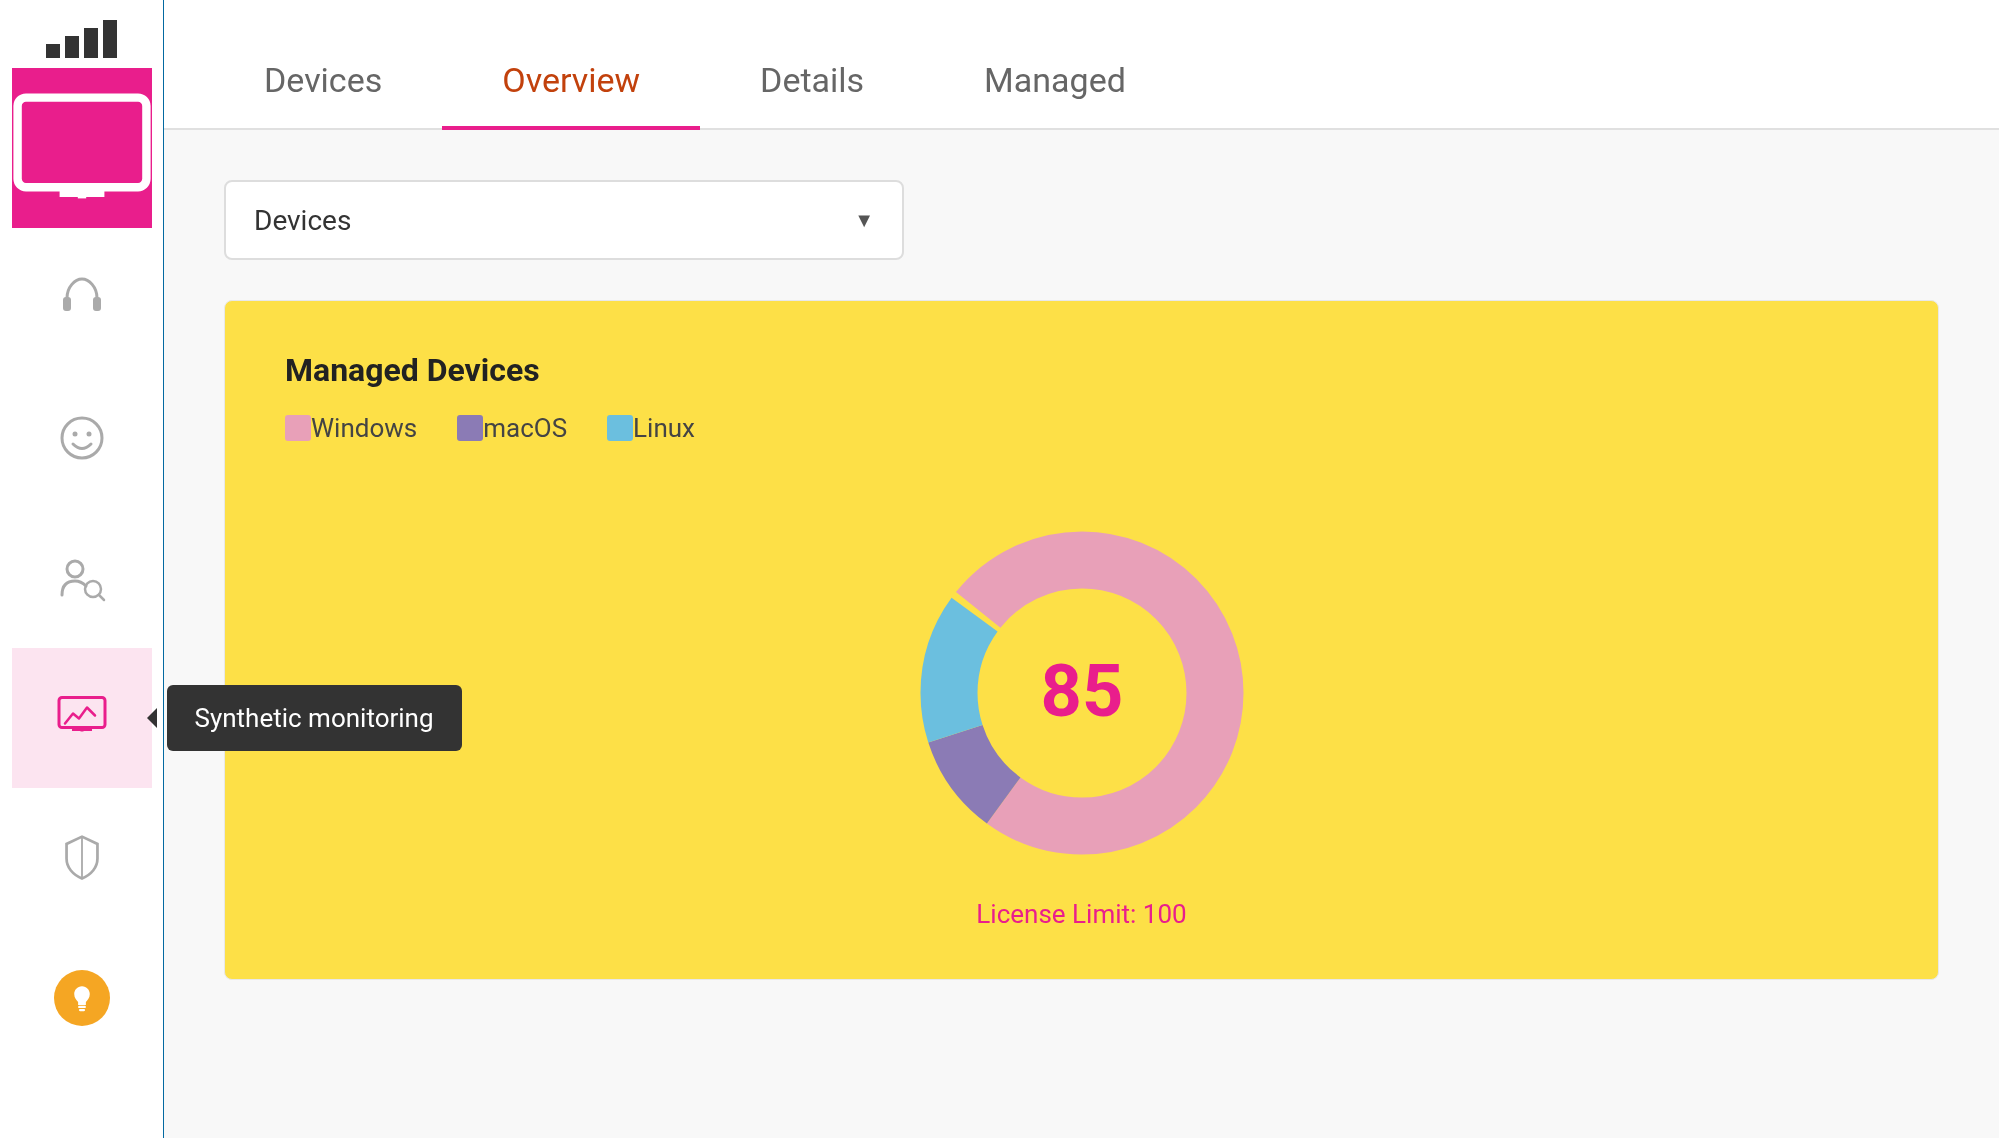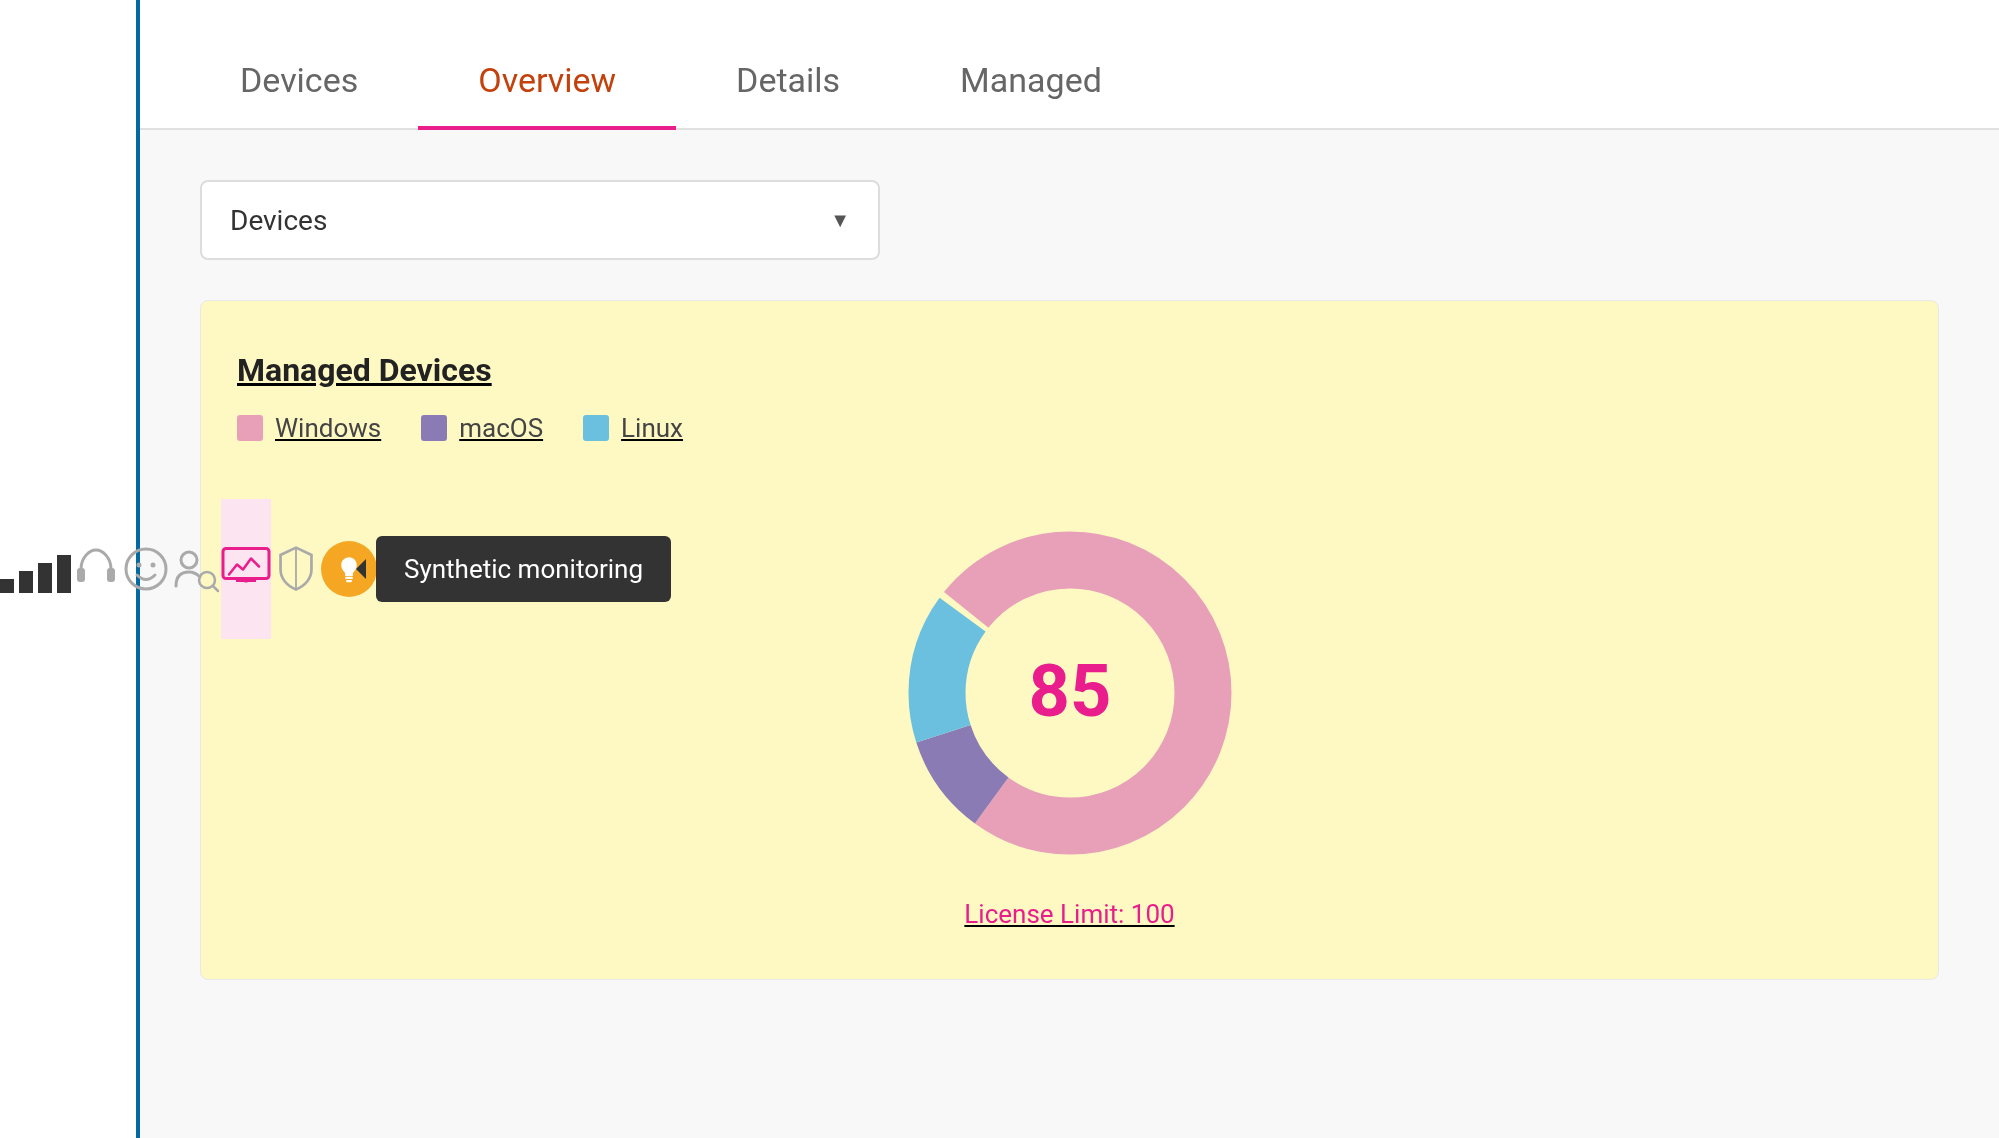--- a/index.html
+++ b/index.html
@@ -7,27 +7,27 @@
       font-family: -apple-system, BlinkMacSystemFont, 'Segoe UI', Roboto, sans-serif;
       background: #f5f5f5;
       width: 1999px;
       height: 1138px;
       display: flex;
       overflow: hidden;
     }
 
     
     .sidebar {
-      width: 140px;
+      width: 164px;
       height: 100%;
       background: #fff;
       display: flex;
-      flex-direction: row;
-      align-items: center;
-      border-right: 4px solid #0369a1;
+      flex-direction: column;
+      align-items: center;
+      border-right: 1px solid #0369a1;
       flex-shrink: 0;
     }
 
     .sidebar-icon-active {
       width: 140px;
       height: 160px;
       background: #e91e8c;
       display: flex;
       align-items: center;
       justify-content: center;
@@ -166,47 +166,45 @@
       color: #333;
     }
 
     .dropdown-arrow {
       color: #555;
       font-size: 20px;
     }
 
     
     .card {
-      background: #fef9c3;
+      background: #fde047;
       border: 1px solid #e8e8e8;
       border-radius: 8px;
-      padding: 50px 36px;
+      padding: 50px 60px;
       min-height: 600px;
-      text-decoration: underline;
     }
 
     .card-title {
       font-size: 32px;
       font-weight: 700;
       color: #222;
       margin-bottom: 24px;
     }
 
     
     .legend {
       display: flex;
       align-items: center;
       gap: 40px;
       margin-bottom: 60px;
     }
 
     .legend-item {
       display: flex;
       align-items: center;
-      gap: 12px;
       font-size: 26px;
       color: #444;
     }
 
     .legend-dot {
       width: 26px;
       height: 26px;
       border-radius: 3px;
     }
 

